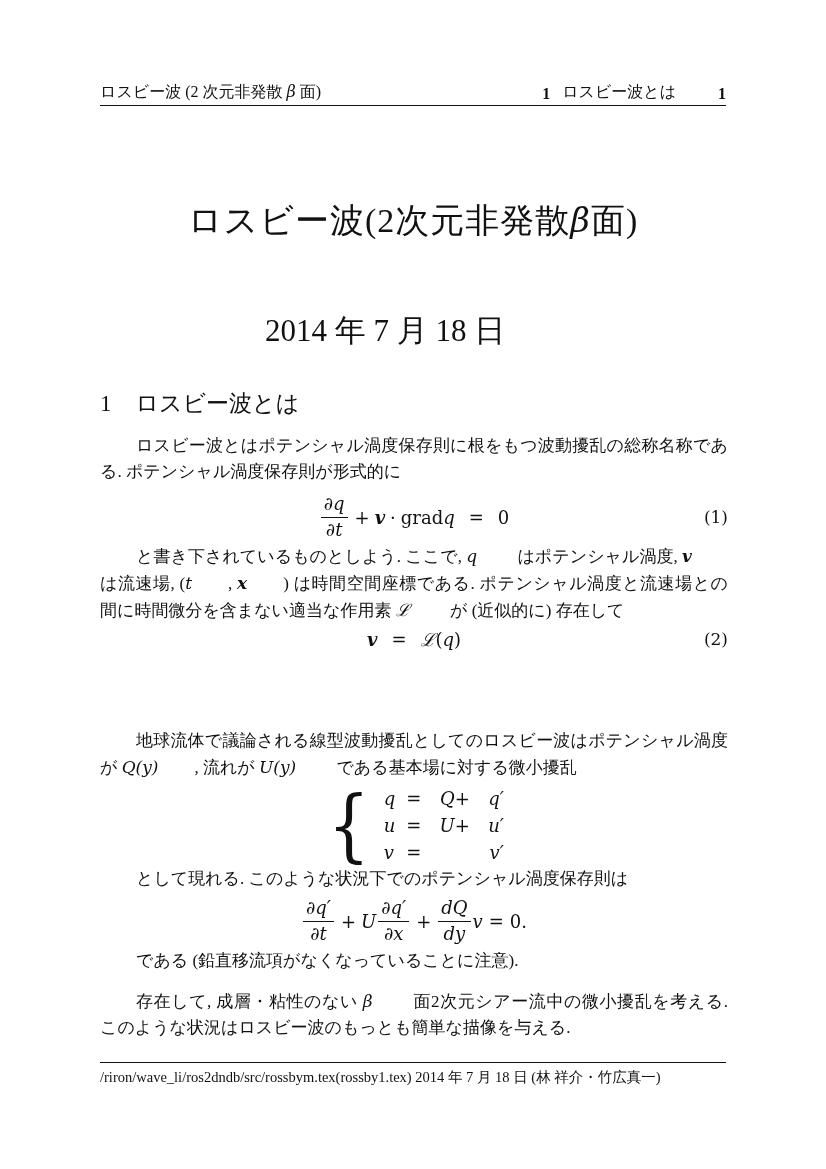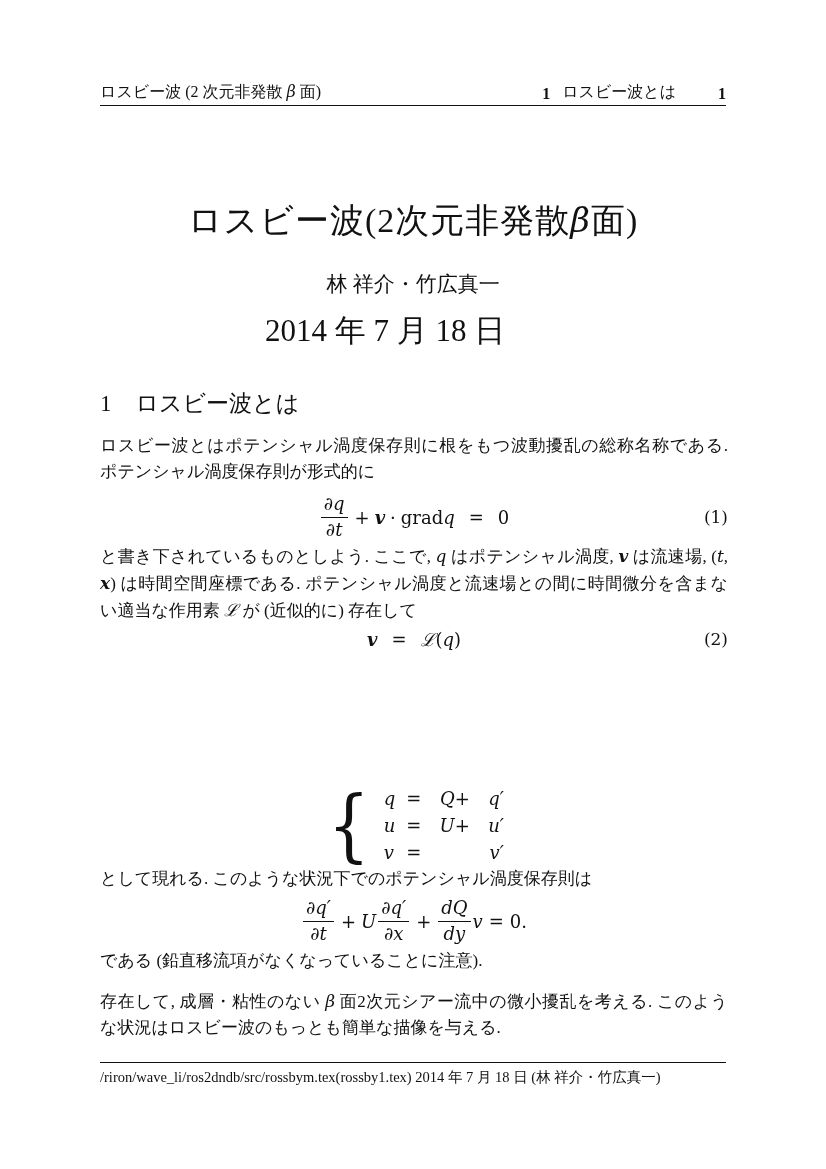--- a/index.html
+++ b/index.html
@@ -51,21 +51,21 @@
     font-family:"Liberation Serif","DejaVu Serif",serif;
     margin-right:24px;
   }
 
   
   .para{
     left:100px;width:628px;
     font-size:17px;line-height:26px;
     text-align:justify;
   }
-  .run-rm{font-style:normal;}
+  .run-rm{font-style:normal;margin-left:36px;}
   .run-it{font-style:italic;font-family:"DejaVu Serif","Liberation Serif",serif;}
   .run-bi{font-style:italic;font-weight:bold;font-family:"DejaVu Serif","Liberation Serif",serif;}
 
   
   .equation{
     left:100px;width:628px;
     display:flex;justify-content:center;align-items:center;
     font-size:18px;
     font-family:"DejaVu Serif","Liberation Serif",serif;
   }
@@ -126,21 +126,20 @@
     <span class="header-right">
       <span class="num">1</span>
       <span class="sec-name">ロスビー波とは</span>
       <span class="page-num">1</span>
     </span>
   </div>
 
   <div class="abs doc-title">
     <span>ロスビー波(2次元非発散</span><span class="run-it">β</span><span>面)</span>
   </div>
-  <div class="abs doc-authors">林 祥介・竹広真一</div>
   <div class="abs doc-date">2014 年 7 月 18 日</div>
 
   <div class="abs section-heading">
     <span class="sec-num">1</span><span>ロスビー波とは</span>
   </div>
 
   <div class="abs para" style="top:433px"><span class="run-rm">ロスビー波とはポテンシャル渦度保存則に根をもつ波動擾乱の総称名称である. ポテンシャル渦度保存則が形式的に</span></div>
 
   <div class="abs equation" style="top:492px;height:50px">
     <span class="frac">
@@ -163,20 +162,21 @@
     <span class="mbi">v</span>
     <span class="rel">=</span>
     <span class="mi">ℒ</span>
     <span class="mrm">(</span>
     <span class="mi">q</span>
     <span class="mrm">)</span>
     <span class="eq-label">(2)</span>
   </div>
 
 
+  <div class="abs para" style="top:728px"><span class="run-rm">地球流体で議論される線型波動擾乱としてのロスビー波はポテンシャル渦度が </span><span class="run-it">Q(y)</span><span class="run-rm">, 流れが </span><span class="run-it">U(y)</span><span class="run-rm"> である基本場に対する微小擾乱</span></div>
 
   <div class="abs equation" style="top:788px;height:74px">
     <span class="sys-wrap">
       <span class="sys-brace">{</span>
       <span class="sys">
         <span class="c-var">q</span>
         <span class="c-eq">=</span>
         <span class="c-base">Q+</span>
         <span class="c-prime">q′</span>
         <span class="c-var">u</span>

